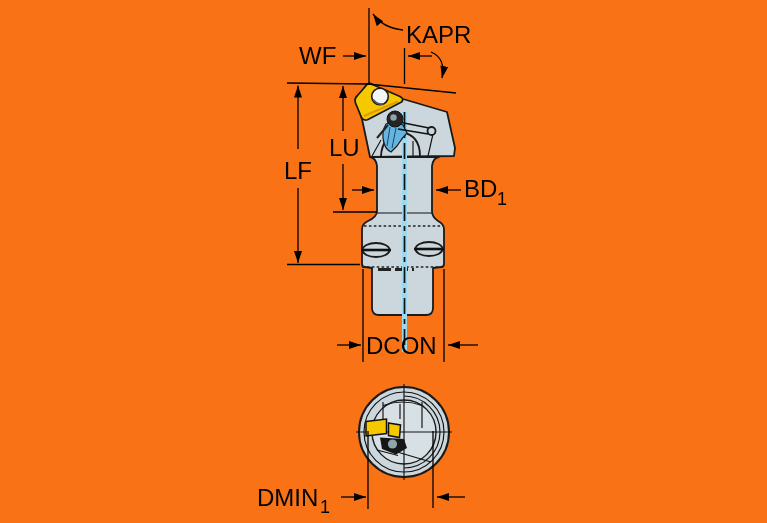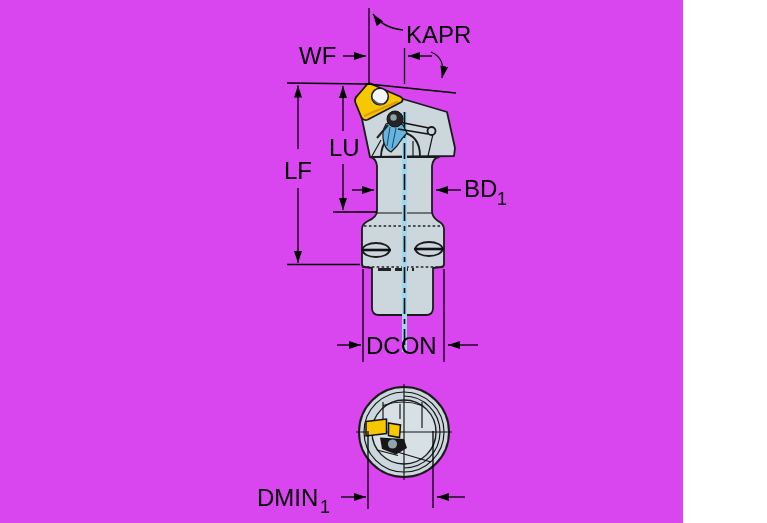--- a/index.html
+++ b/index.html
@@ -1,16 +1,16 @@
 <!DOCTYPE html>
 <html><head>
 <meta charset="utf-8">
 <style>
   html,body{margin:0;padding:0;background:#fff;}
-  .stage{position:relative;width:683px;height:523px;background:#d946ef;overflow:hidden;}
+  .stage{position:relative;width:767px;height:523px;background:#f97316;overflow:hidden;}
   svg{display:block;}
   .ln{fill:none;stroke:#1a1a1a;stroke-width:1.8;stroke-linejoin:round;stroke-linecap:round;}
   .fl{stroke:#1a1a1a;stroke-width:1.8;stroke-linejoin:round;}
   .dim{fill:none;stroke:#000;stroke-width:1.3;stroke-linecap:butt;}
   .thin{fill:none;stroke:#111;stroke-width:1.15;}
   .speck{fill:none;stroke:#222;stroke-width:1.7;stroke-dasharray:2.6 2.3;}
   .lbl{font-family:"Liberation Sans",sans-serif;font-size:24px;fill:#000;}
   .sub{font-size:18px;}
   .dashc{fill:none;stroke:#111;stroke-width:1.7;stroke-dasharray:16 5 5 5;}
 </style>

